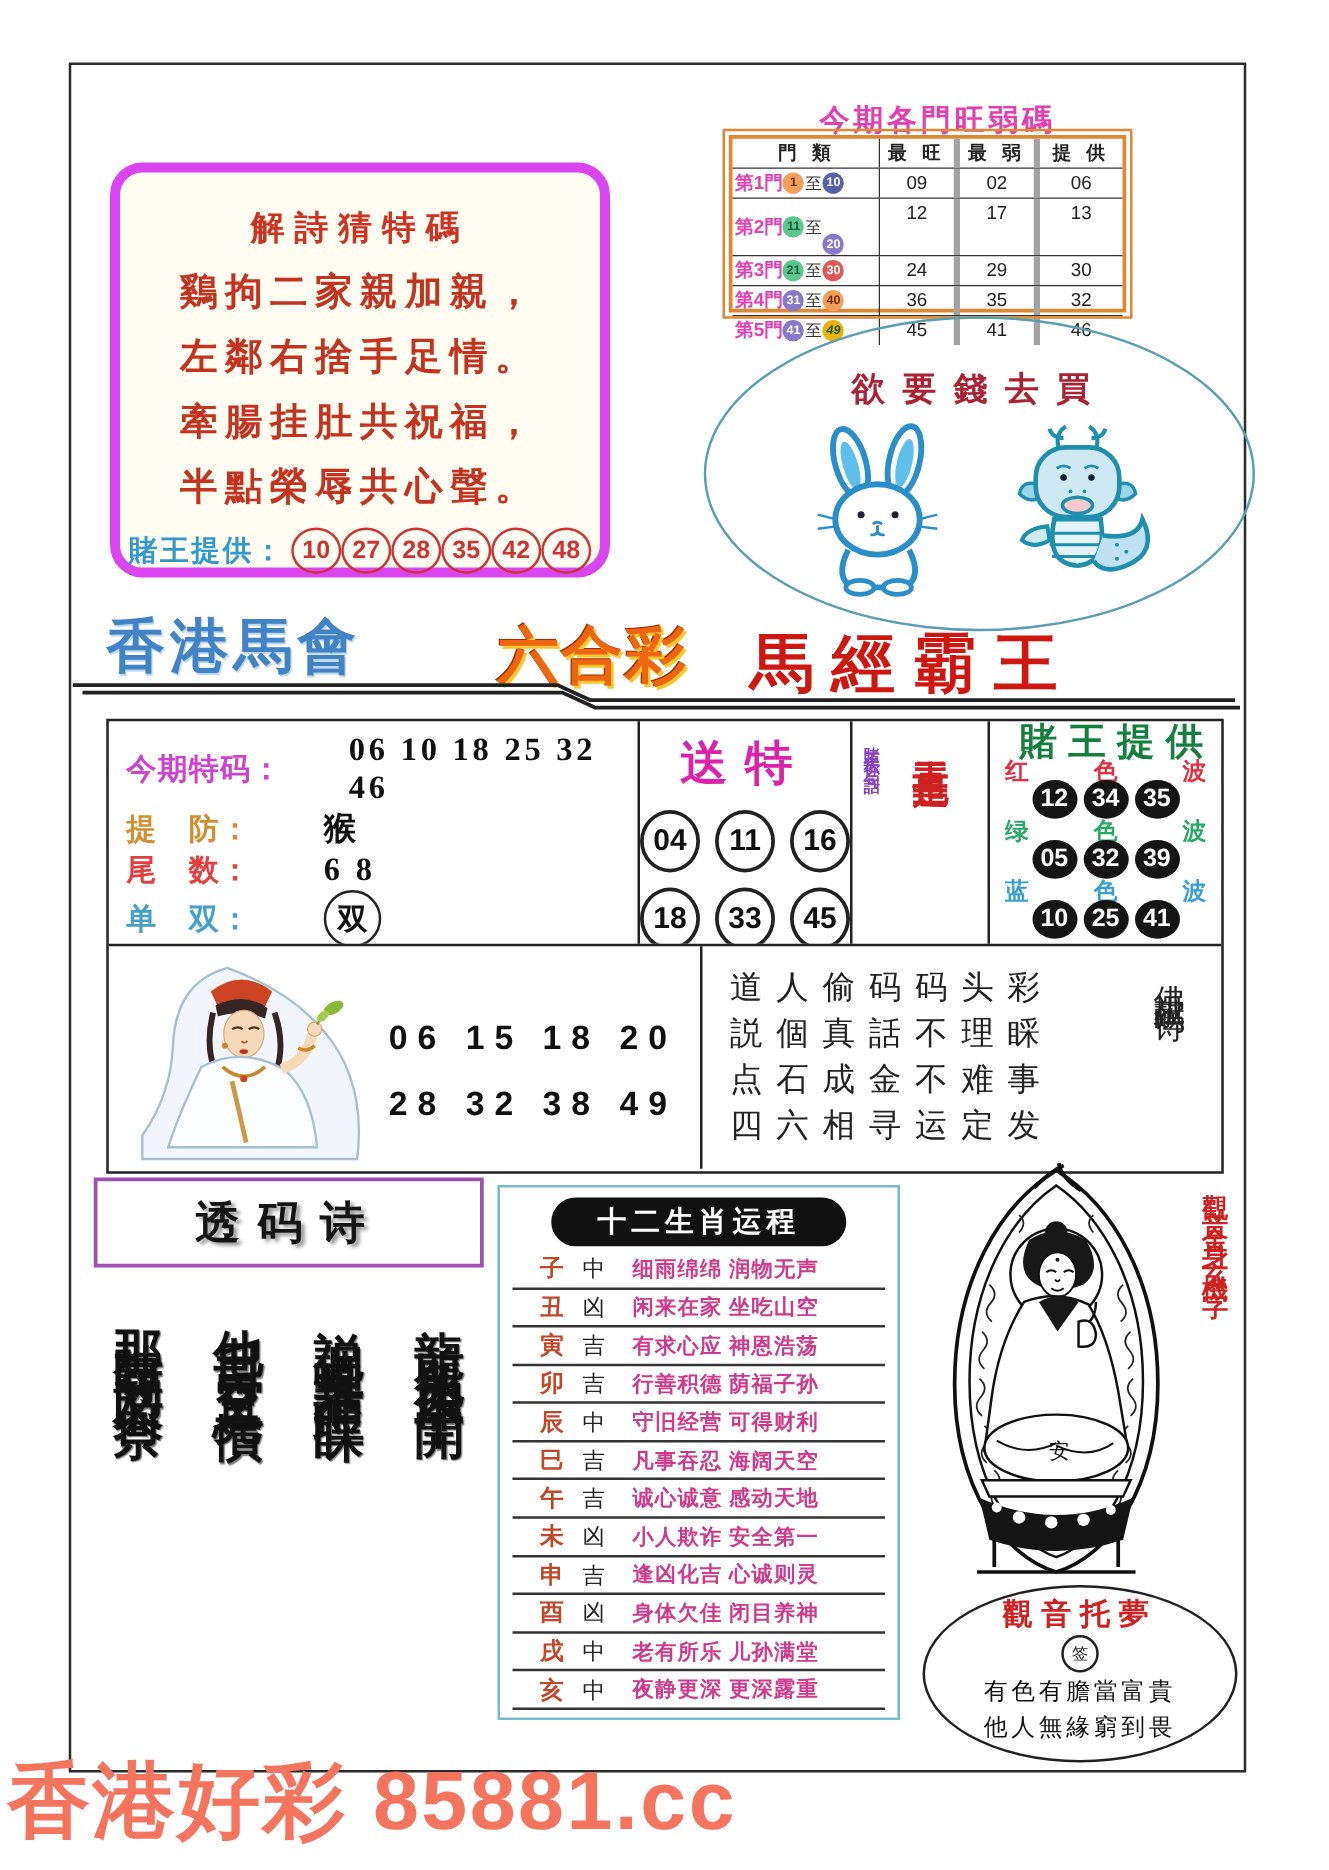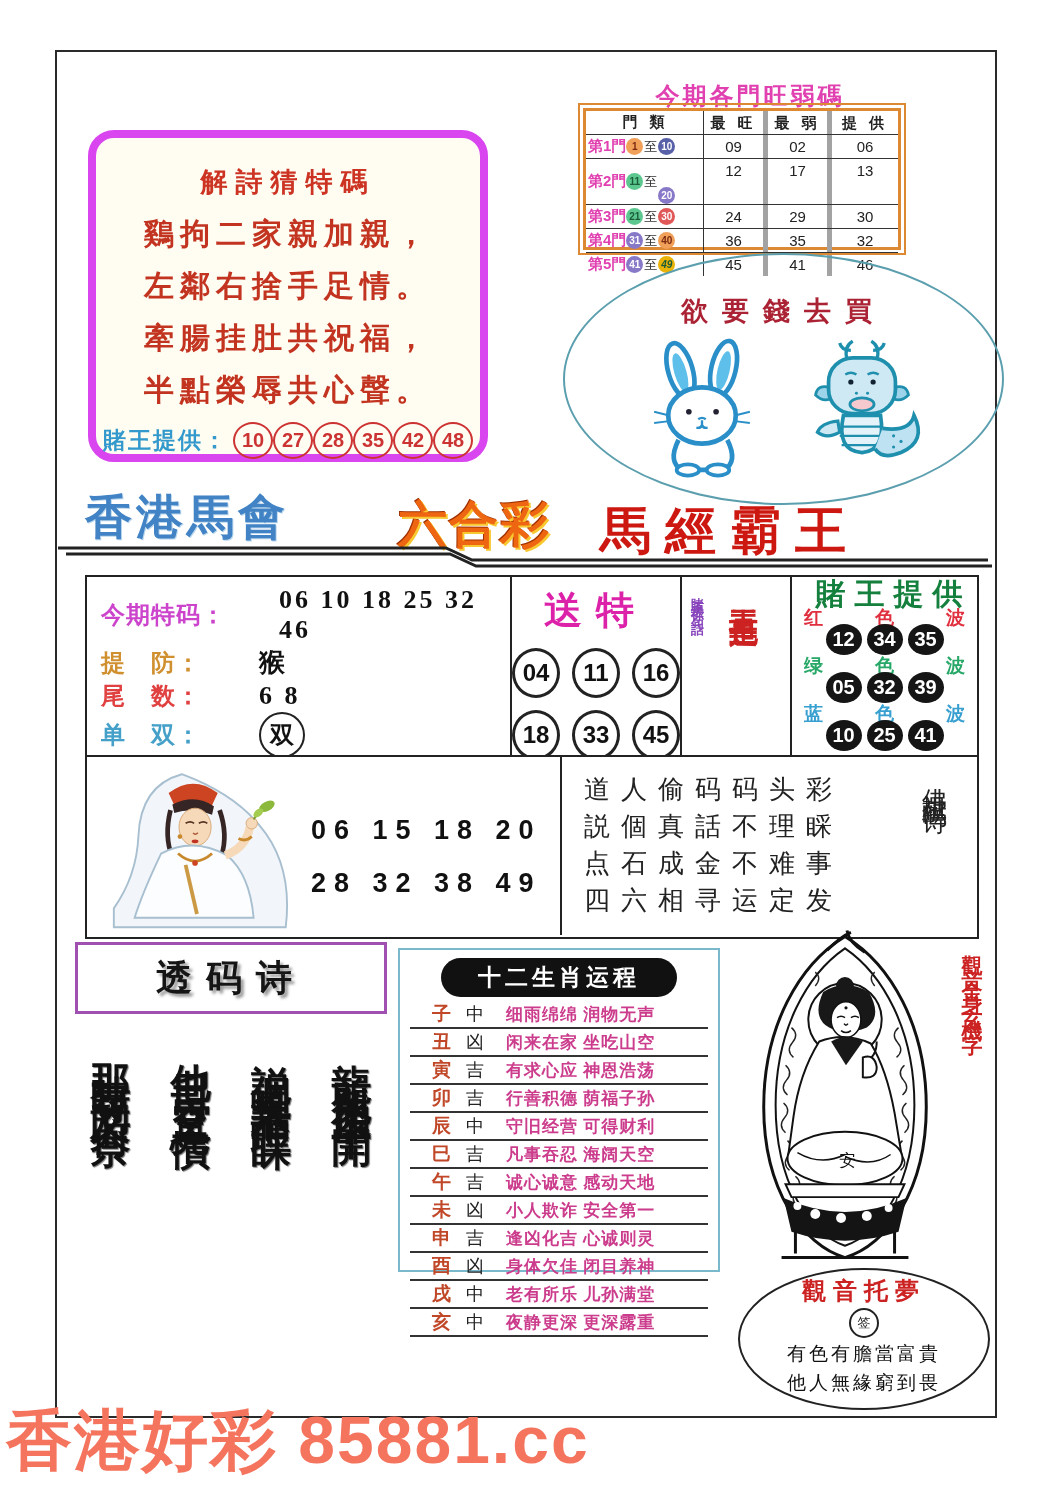--- a/index.html
+++ b/index.html
@@ -91,21 +91,21 @@
   #bp-side{position:absolute;right:26px;top:12px;writing-mode:vertical-rl;font-size:25px;color:#222;letter-spacing:5px;}
 
   
   #touma-box{left:75px;top:942px;width:312px;height:72px;border:3px solid #a050b0;box-sizing:border-box;
              display:flex;align-items:center;justify-content:center;background:#fff;}
   #touma-title{font-size:36px;font-weight:bold;color:#151515;letter-spacing:14px;text-shadow:3px 3px 3px #999;}
   #touma-cols{left:75px;top:1032px;width:312px;height:372px;display:flex;justify-content:space-between;padding:0 8px;box-sizing:border-box;}
   .tm-col{writing-mode:vertical-rl;font-size:40px;font-weight:bold;color:#111;letter-spacing:11px;text-shadow:1px 1px 1px #777;}
 
   
-  #zf-table{left:398px;top:948px;width:322px;height:324px;border:2px solid #7ab8cc;box-sizing:border-box;
+  #zf-table{left:398px;top:948px;width:322px;height:428px;border:2px solid #7ab8cc;box-sizing:border-box;
             background:#fff;display:flex;flex-direction:column;padding:8px 10px 6px;}
   #zf-title{width:236px;margin:0 auto;background:#111;color:#fff;font-size:23px;font-weight:bold;letter-spacing:4px;
             text-align:center;border-radius:20px;padding:4px 0;flex:none;}
   #zf-rows{flex:1;display:flex;flex-direction:column;margin-top:4px;}
   .zrow{flex:1;display:flex;align-items:center;border-bottom:2px solid #333;}
   .z-zhi{width:34px;margin-left:22px;font-size:19px;font-weight:bold;color:#c04828;}
   .z-luck{width:40px;font-size:18px;color:#222;}
   .z-text{font-size:17px;font-weight:bold;color:#cc3c8c;letter-spacing:1px;}
 
   

